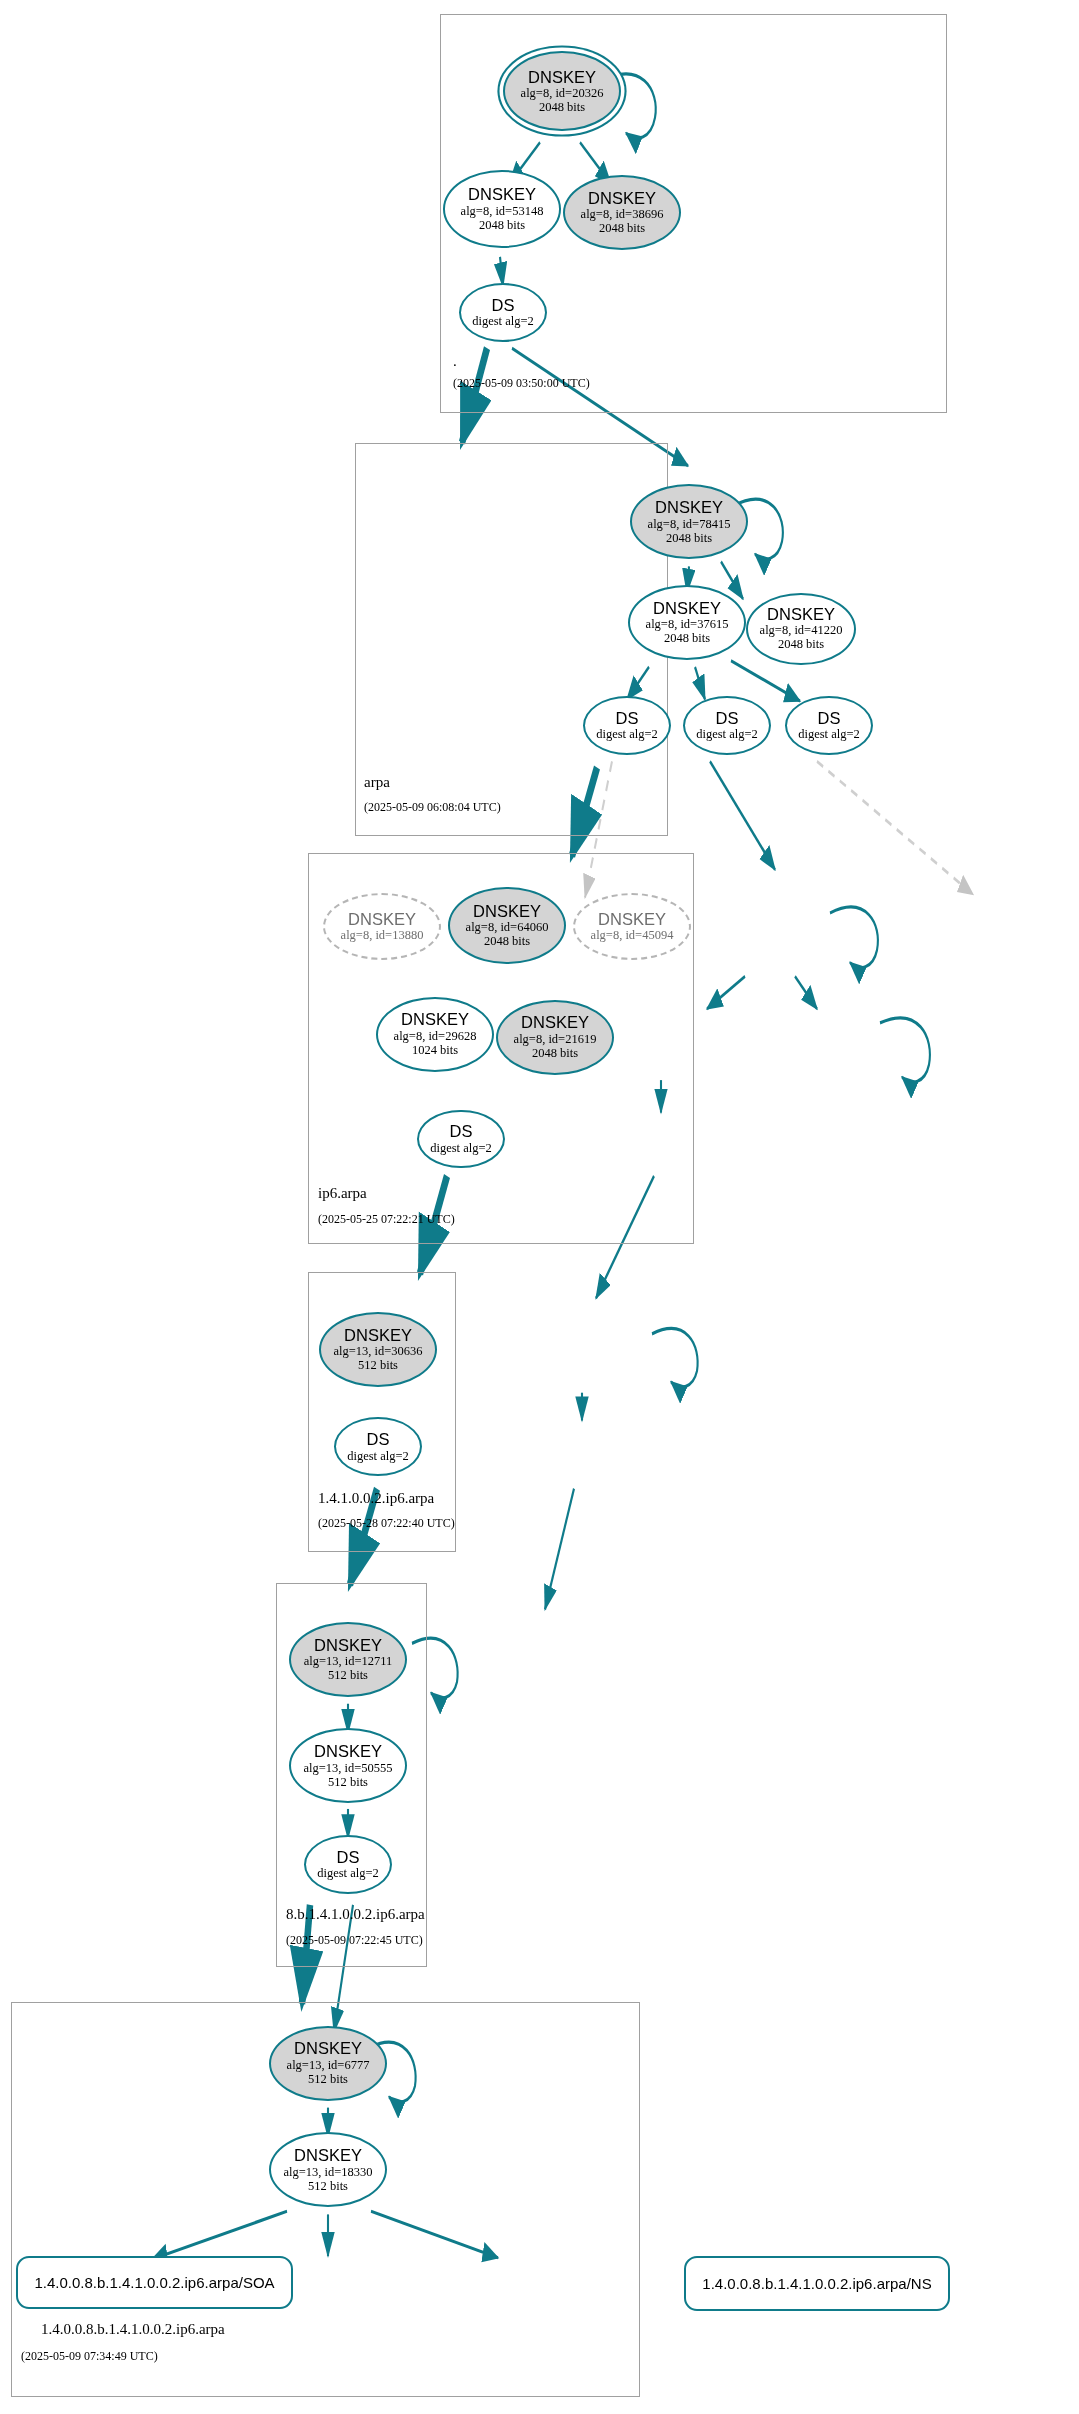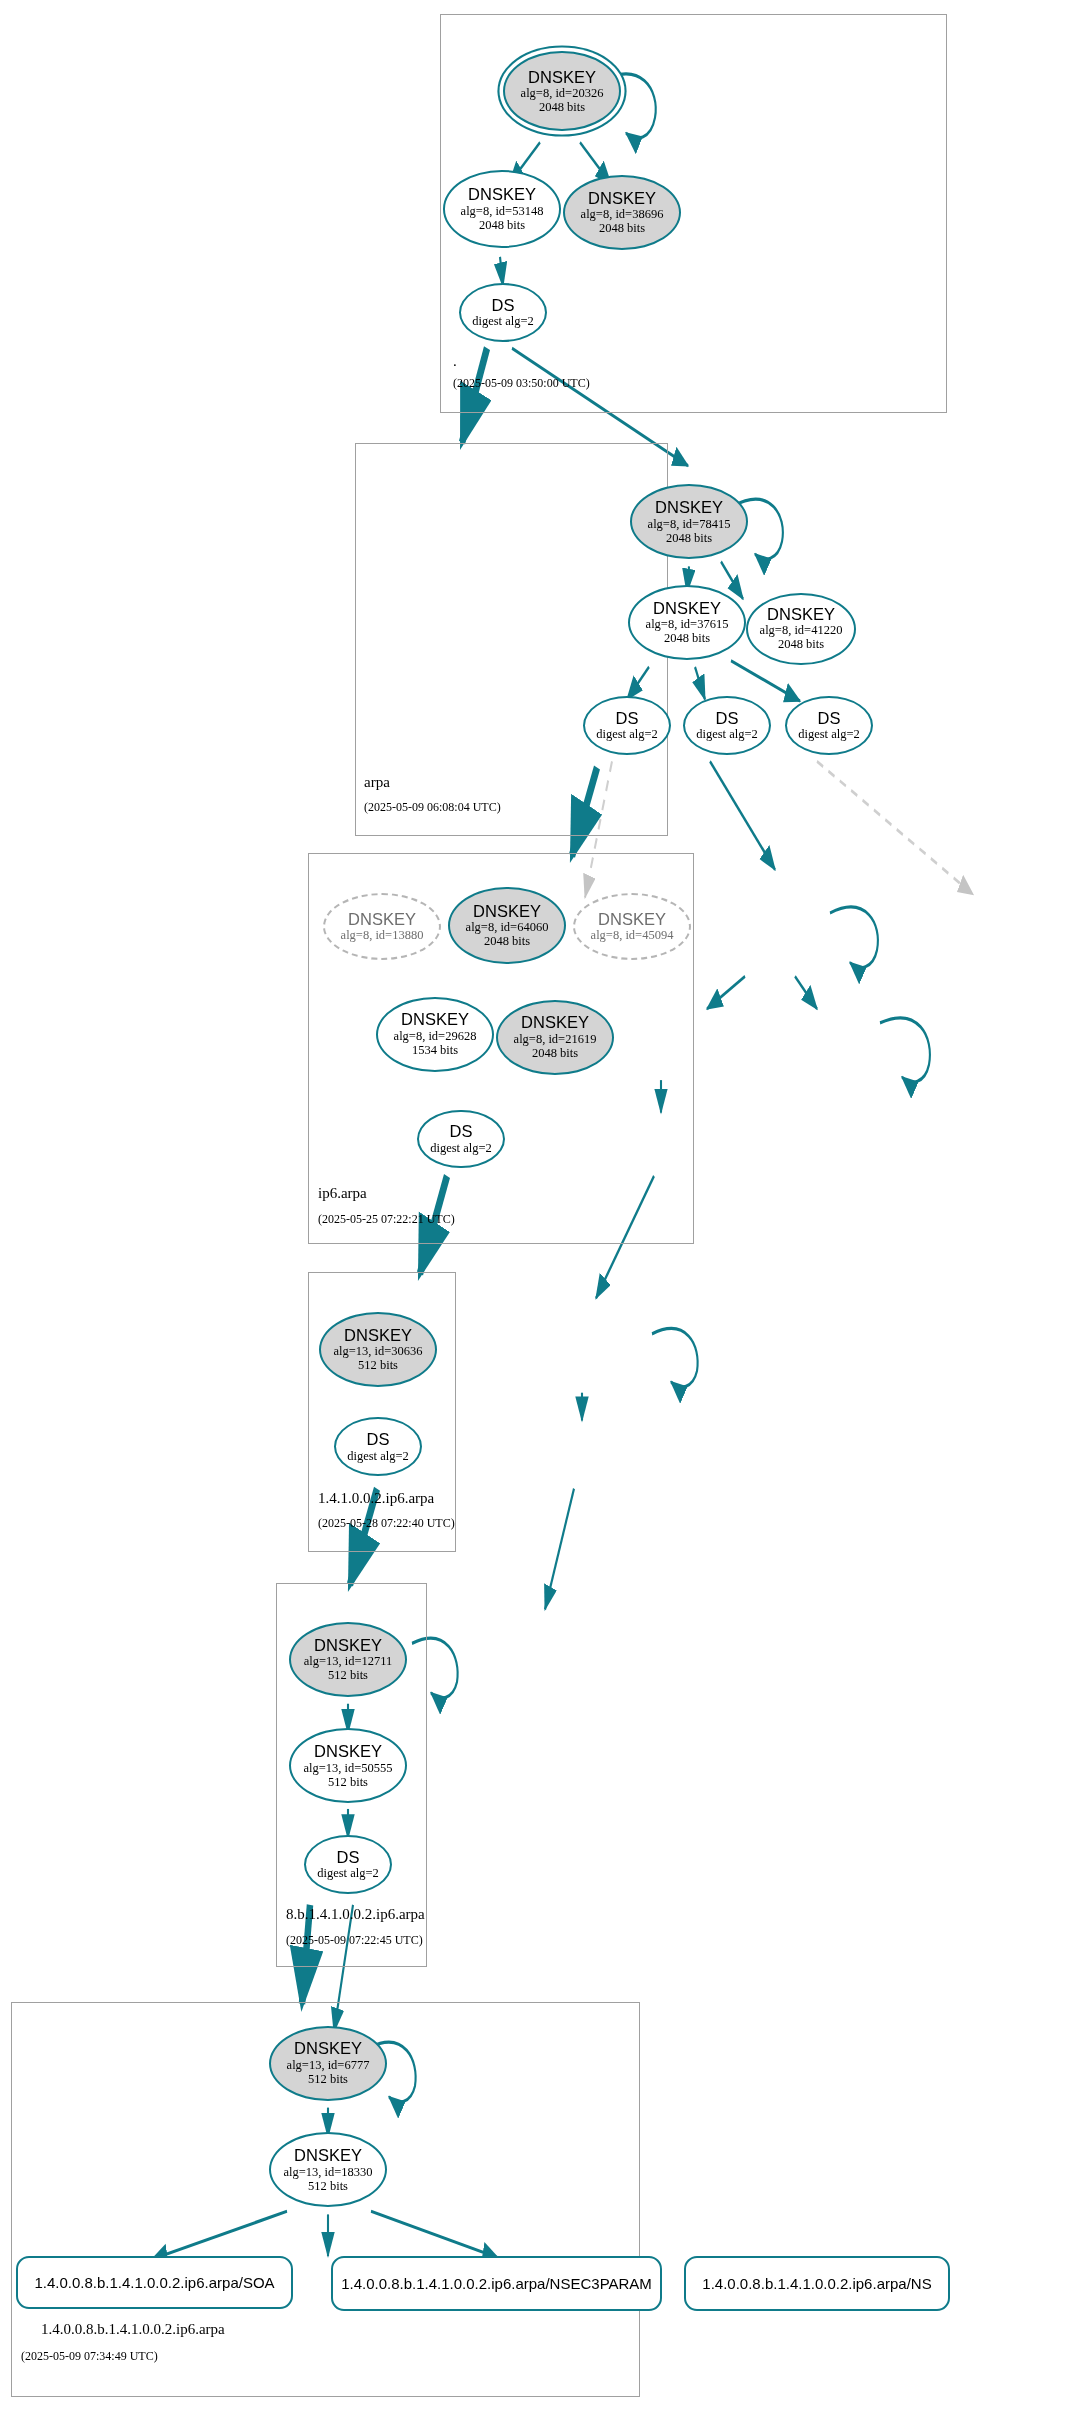--- a/index.html
+++ b/index.html
@@ -181,21 +181,21 @@
   </div>
 
   <div class="node dashed" style="left: 573px; top: 892.871px; width: 118px; height: 66.9705px;">
     <div class="t1">DNSKEY</div>
     <div class="t2">alg=8, id=45094</div>
   </div>
 
   <div class="node" style="left: 376px; top: 996.549px; width: 118px; height: 75.007px;">
     <div class="t1">DNSKEY</div>
     <div class="t2">alg=8, id=29628</div>
-    <div class="t2">1534 bits</div>
+    <div class="t2">1024 bits</div>
   </div>
 
   <div class="node filled" style="left: 496px; top: 999.644px; width: 118px; height: 75.007px;">
     <div class="t1">DNSKEY</div>
     <div class="t2">alg=8, id=21619</div>
     <div class="t2">2048 bits</div>
   </div>
 
   <div class="node" style="left: 617px; top: 1109.51px; width: 88px; height: 58.9341px; transform: translateX(-200px);">
     <div class="t1">DS</div>
@@ -248,16 +248,15 @@
     <div class="t2">512 bits</div>
   </div>
 
   <div class="node" style="left: 269px; top: 2132.37px; width: 118px; height: 75.007px;">
     <div class="t1">DNSKEY</div>
     <div class="t2">alg=13, id=18330</div>
     <div class="t2">512 bits</div>
   </div>
 
   <div class="rr" style="left: 16px; top: 2256.16px; width: 277px; height: 53px;">1.4.0.0.8.b.1.4.1.0.0.2.ip6.arpa/SOA</div>
-  <div class="rr" style="left: 331px; top: 2256.16px; width: 331px; height: 54.9158px;">1.4.0.0.8.b.1.4.1.0.0.2.ip6.arpa/NSEC3PARAM</div>
   <div class="rr" style="left: 684px; top: 2256.16px; width: 266px; height: 54.9158px;">1.4.0.0.8.b.1.4.1.0.0.2.ip6.arpa/NS</div>
 
 </div>
 
 </body></html>

